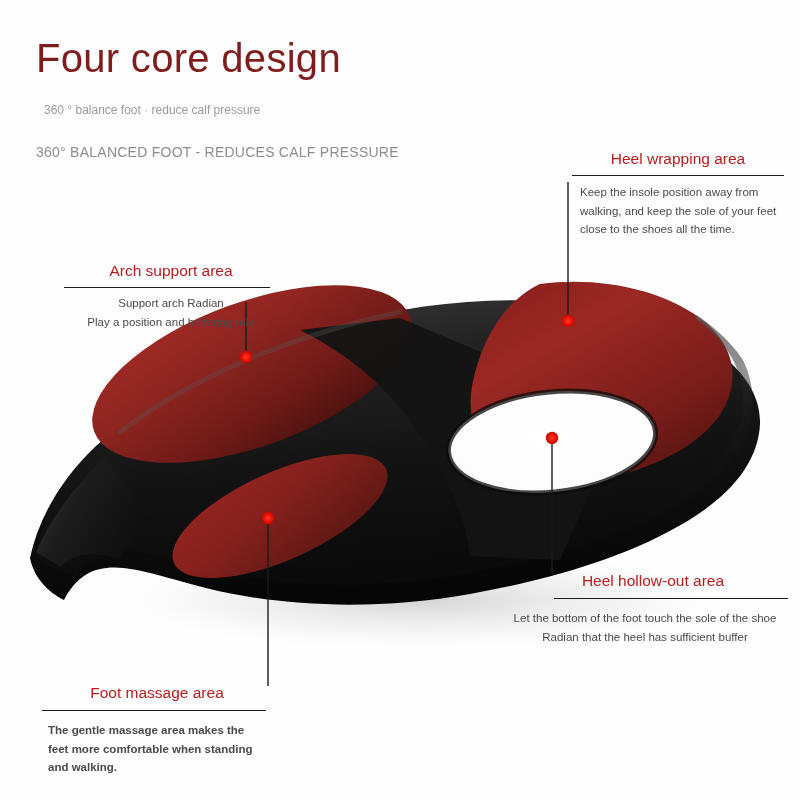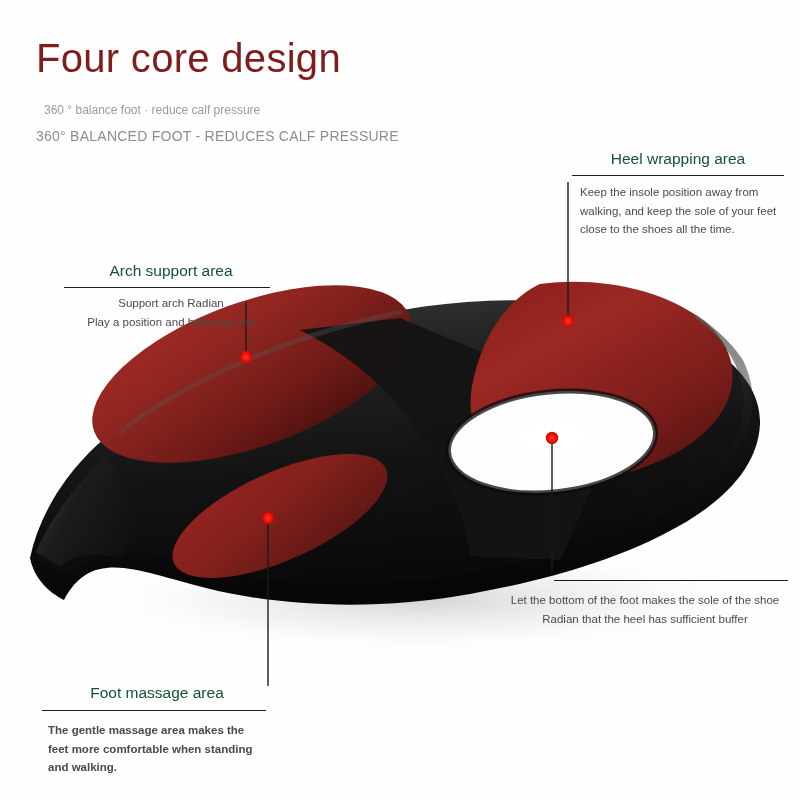--- a/index.html
+++ b/index.html
@@ -34,41 +34,41 @@
   #subtitle {
     position: absolute;
     left: 44px; top: 103px;
     font-size: 12px;
     font-weight: 400;
     color: #9a9a9a;
     white-space: nowrap;
   }
   #subtitle-en {
     position: absolute;
-    left: 36px; top: 128px;
+    left: 36px; top: 144px;
     font-size: 14px;
     font-weight: 400;
     color: #8d8d8d;
     letter-spacing: 0.25px;
     white-space: nowrap;
   }
 
   
   #product {
     position: absolute;
     left: 0; top: 0;
     width: 800px; height: 800px;
     pointer-events: none;
   }
 
   
   .callout { position: absolute; }
   .callout-title {
     font-size: 15.5px;
-    color: #14532d;
+    color: #b91c1c;
     white-space: nowrap;
     text-align: center;
   }
   .callout-rule {
     height: 0;
     border-top: 1px solid #1c1c1c;
   }
   .callout-body {
     font-size: 11.5px;
     color: #4a4a4a;
@@ -280,20 +280,21 @@
     <div class="callout-title">Foot massage area</div>
     <div class="callout-rule"></div>
     <div class="callout-body">
       <div>The gentle massage area makes the</div>
       <div>feet more comfortable when standing</div>
       <div>and walking.</div>
     </div>
   </div>
 
   <div class="callout" id="callout-hollow">
+    <div class="callout-title">Heel hollow-out area</div>
     <div class="callout-rule"></div>
     <div class="callout-body">
-      <div>Let the bottom of the foot makes the sole of the shoe</div>
+      <div>Let the bottom of the foot touch the sole of the shoe</div>
       <div>Radian that the heel has sufficient buffer</div>
     </div>
   </div>
 
 </div>
 
 </body></html>

